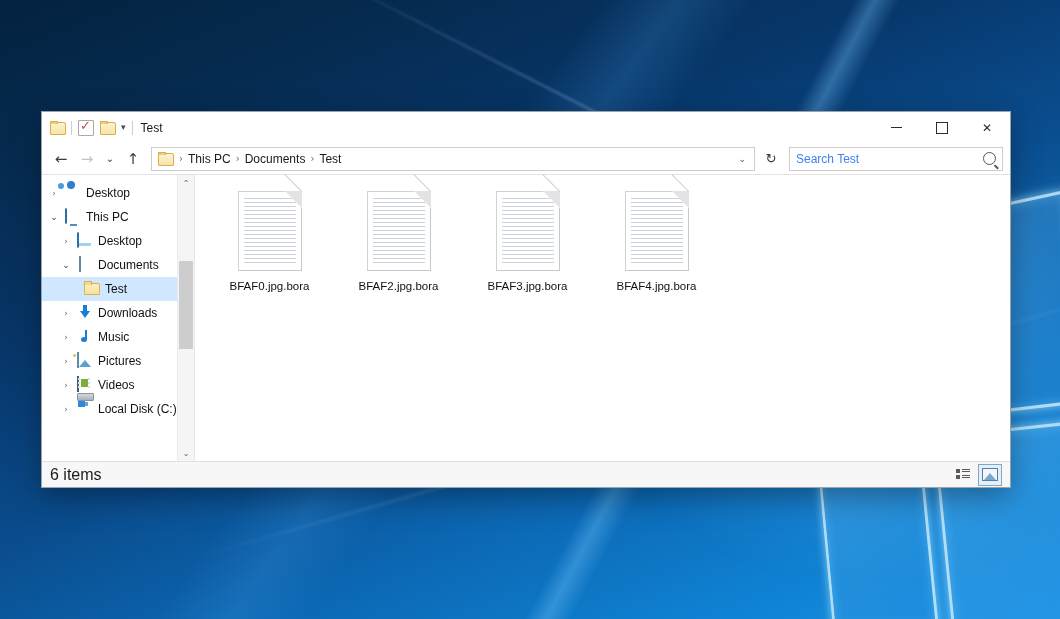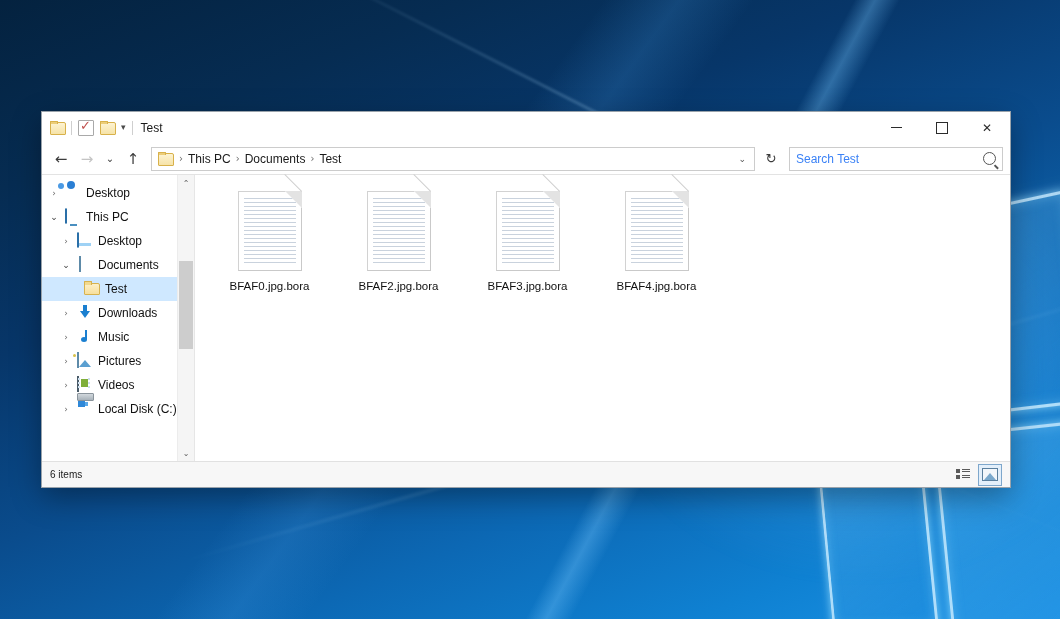--- a/index.html
+++ b/index.html
@@ -381,21 +381,21 @@
   .file-name {
     margin-top: 9px; font-size: 11.5px; color: #111; text-align: center;
     white-space: nowrap;
   }
 
   
   #statusbar {
     height: 25px; min-height: 25px; background: #f7f7f7;
     border-top: 1px solid #e1e1e1;
     display: flex; align-items: center; padding: 0 8px;
-    font-size: 10px; color: #1a1a1a;
+    font-size: 16px; color: #1a1a1a;
   }
   #status-right { margin-left: auto; display: flex; align-items: center; gap: 4px; }
   .viewbtn {
     width: 22px; height: 20px; display: flex; align-items: center; justify-content: center;
     position: relative;
   }
   .viewbtn.active { border: 1px solid #7ea7cc; background: #e3effa; }
   .vb-details {
     width: 14px; height: 11px; position: relative;
   }

